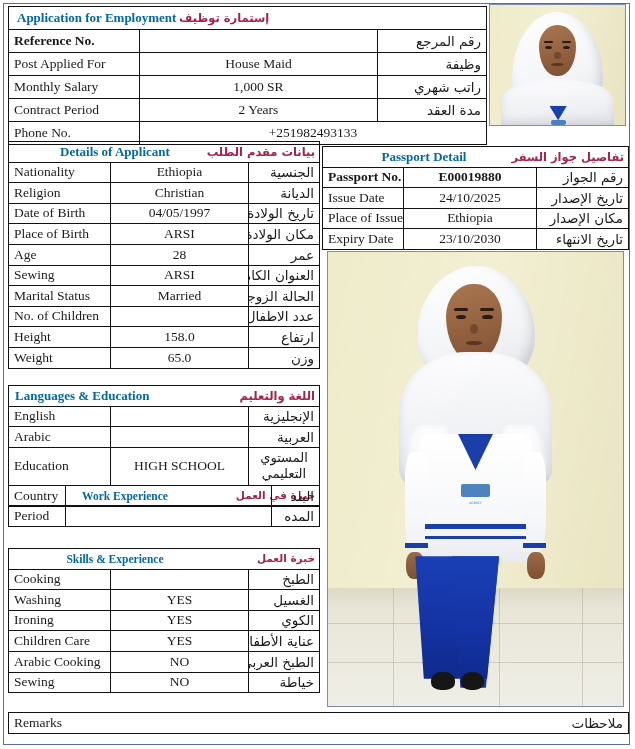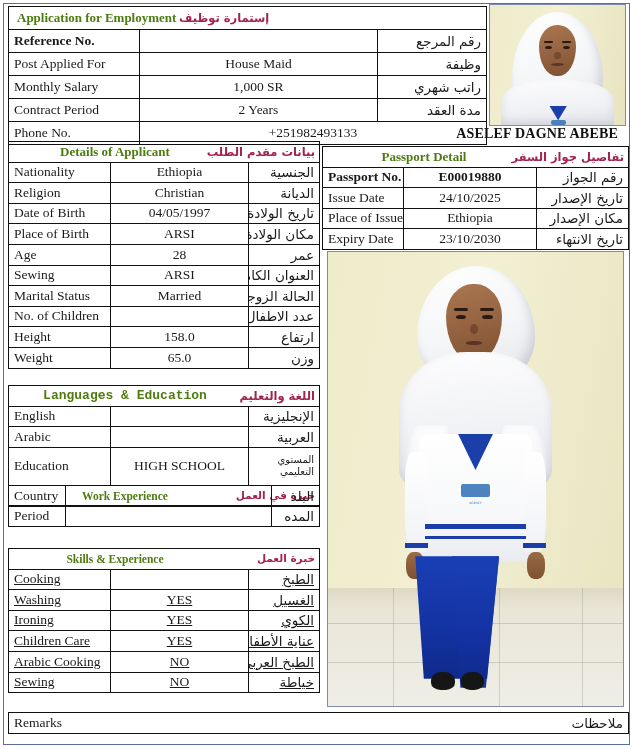--- a/index.html
+++ b/index.html
@@ -59,21 +59,21 @@
   .sec {
     position: relative;
     height: 19px;
   }
   .sec .en {
     position: absolute;
     left: 0; right: 0;
     top: 50%;
     transform: translateY(-50%);
     text-align: center;
-    color: #4d7c0f;
+    color: #0369a1;
     font-weight: bold;
     font-size: 13px;
   }
   .sec .arh {
     position: absolute;
     right: 4px;
     top: 50%;
     transform: translateY(-50%);
     color: #a3224e;
     font-weight: bold;
@@ -117,21 +117,21 @@
     width: 311px;
   }
   #left-work td { height: 19.6px; }
 
   #left-skills {
     position: absolute;
     left: 8px;
     top: 548px;
     width: 311px;
   }
-  #left-skills td { height: 19.6px; text-decoration: underline; }
+  #left-skills td { height: 19.6px; }
 
   
   #name-row {
     position: absolute;
     left: 322px;
     top: 126px;
     width: 306px;
     height: 18px;
     text-align: right;
     padding-right: 10px;
@@ -321,21 +321,20 @@
         <td class="val">2 Years</td>
         <td class="ar">مدة العقد</td>
       </tr>
       <tr>
         <td class="lbl">Phone No.</td>
         <td class="val" colspan="2">+251982493133</td>
       </tr>
     </tbody>
   </table>
 
-  <div id="name-row">ASELEF DAGNE ABEBE</div>
 
   <table class="grid" id="left-details">
     <colgroup>
       <col style="width:102px">
         <col style="width:138px">
         <col style="width:71px">
     </colgroup>
     <tbody>
       <tr>
         <td colspan="3" style="padding:0;margin-left:10px;">
@@ -401,39 +400,39 @@
   <table class="grid" id="left-langedu">
     <colgroup>
       <col style="width:102px">
         <col style="width:138px">
         <col style="width:71px">
     </colgroup>
     <tbody>
       <tr>
         <td colspan="3" style="padding:0;">
           <div class="sec">
-            <span class="en" style="left:6px;right:auto;width:220px;text-align:center;font-family:Liberation Mono, monospace;">Languages &amp; Education</span>
+            <span class="en" style="left:6px;right:auto;width:220px;text-align:left;">Languages &amp; Education</span>
             <span class="arh">اللغة والتعليم</span>
           </div>
         </td>
       </tr>
       <tr>
         <td class="lbl">English</td>
         <td class="val"></td>
         <td class="ar">الإنجليزية</td>
       </tr>
       <tr>
         <td class="lbl">Arabic</td>
         <td class="val"></td>
         <td class="ar">العربية</td>
       </tr>
       <tr>
         <td class="lbl" style="height:37px;">Education</td>
         <td class="val">HIGH SCHOOL</td>
-        <td class="ar" style="white-space:normal;line-height:1.25;font-size:10px;">المستوي التعليمي</td>
+        <td class="ar" style="white-space:normal;line-height:1.25;font-size:13px;text-align:center;">المستوي التعليمي</td>
       </tr>
       <tr>
         <td colspan="3" style="padding:0;">
           <div class="sec small">
             <span class="en" style="left:6px;right:auto;width:220px;text-align:center;">Work Experience</span>
             <span class="arh">خبرة في العمل</span>
           </div>
         </td>
       </tr>
     </tbody>

